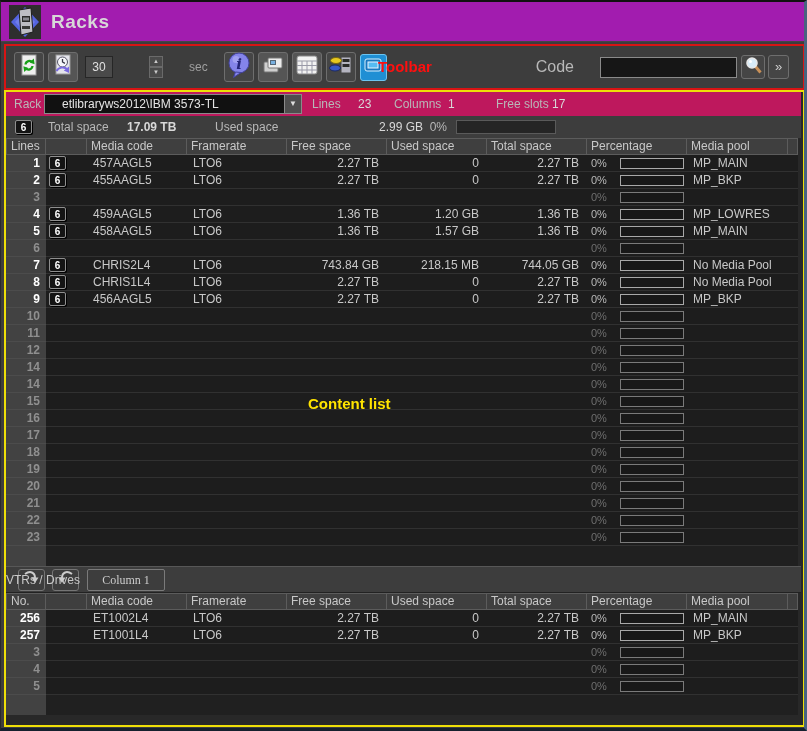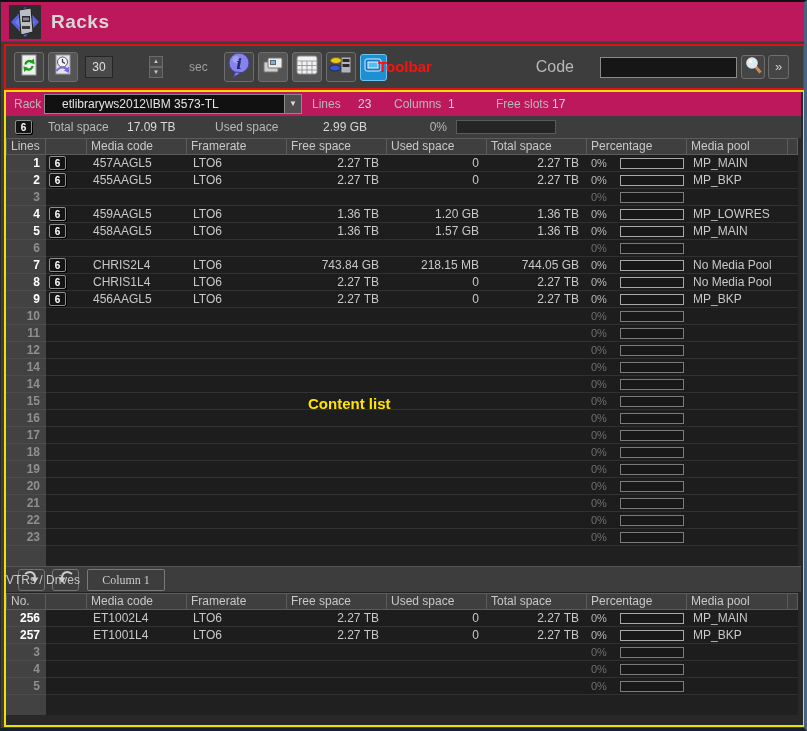--- a/index.html
+++ b/index.html
@@ -1,21 +1,21 @@
 <!DOCTYPE html>
 <html><head>
 <meta charset="utf-8">
 <style>
   * { margin:0; padding:0; box-sizing:border-box; }
   html,body { width:807px; height:731px; background:#0d0d0d; font-family:"Liberation Sans", sans-serif; overflow:hidden; }
   .window { position:relative; width:807px; height:731px; background:#3d3d3d;
     border-top:2px solid #111; border-left:1px solid #2a2a2a; border-right:3px solid #48637f; border-bottom:3px solid #15202e; overflow:hidden; }
 
   
-  .titlebar { position:absolute; left:0; top:0; width:100%; height:40px; background:#be185d; border-bottom:1px solid #464646; display:flex; align-items:center; }
+  .titlebar { position:absolute; left:0; top:0; width:100%; height:40px; background:#a21caf; border-bottom:1px solid #464646; display:flex; align-items:center; }
   .app-icon { width:32px; height:34px; margin-left:8px; background:#2e2e2e; display:flex; align-items:center; justify-content:center; }
   .app-title { margin-left:10px; font-size:19px; font-weight:bold; color:#d8d8d8; letter-spacing:0.5px; }
 
   
   .toolbar-frame { position:absolute; left:3px; top:42px; width:801px; height:46px; border:2px solid #d81414; background:#3d3d3d; display:flex; align-items:center; padding-left:8px; }
   .tbtn { width:30px; height:30px; background:#454545; border:1px solid #6e6e6e; border-radius:3px; display:flex; align-items:center; justify-content:center; margin-left:4px; cursor:pointer; flex:none; }
   .tbtn.lit { background:#555555; }
   .tbtn.blue { background:#1f8fd4; border-color:#6cc4f0; }
   .spin { display:flex; margin-left:7px; height:22px; flex:none;gap:36px; }
   .spin-val { width:28px; height:22px; background:#4a4a4a; border:1px solid #262626; color:#e0e0e0; font-size:12px; text-align:center; font-family:"Liberation Sans", sans-serif; }
@@ -42,23 +42,23 @@
   .lbl-lines { margin-left:10px; width:46px; }
   .val-lines { width:36px; }
   .lbl-cols { width:54px; }
   .val-cols { width:48px; }
   .lbl-free { width:56px; }
 
   .summary-row { position:absolute; left:0; top:24px; width:795px; height:22px; background:#3d3d3d; display:flex; align-items:center; }
   .badge { display:inline-block; width:17px; height:14px; background:#141414; color:#ffffff; font-weight:bold; font-size:10px; text-align:center; line-height:13px; border:1px solid #8f8f8f; border-radius:2px; box-shadow:1px 1px 0 #000; flex:none; }
   .sum-badge { margin-left:9px; }
   .lbl-total { margin-left:16px; width:79px; }
-  .val-total { width:88px; }
+  .val-total { width:88px;font-weight:bold; }
   .lbl-used { width:108px; }
-  .val-used { width:100px; }
+  .val-used { width:100px;text-align:right; }
   .sum-pct { width:24px; text-align:right; color:#b8b8b8; font-size:12px; }
   .sum-bar { width:100px; height:14px; background:#252525; border:1px solid #5a5a5a; margin-left:9px; flex:none; }
 
   
   .grid-table { position:absolute; left:0; width:792px; }
   .thead, .trow { display:grid; grid-template-columns:40px 41px 100px 100px 100px 100px 100px 100px 101px 10px; height:17px; }
   .th { background:#3f3f3f; border:1px solid #5c5c5c; border-left:none; color:#c8c8c8; font-size:12px; line-height:15px; padding-left:4px; white-space:nowrap; overflow:hidden; }
   .th:first-child { border-left:1px solid #5c5c5c; }
   .td { background:#1d1d1d; border-bottom:1px solid #313131; color:#c8c8c8; font-size:12px; line-height:16px; white-space:nowrap; overflow:hidden; }
   .gut { background:#424242; border-bottom:1px solid #4c4c4c; color:#8f8f8f; font-weight:bold; text-align:right; padding-right:6px; }

